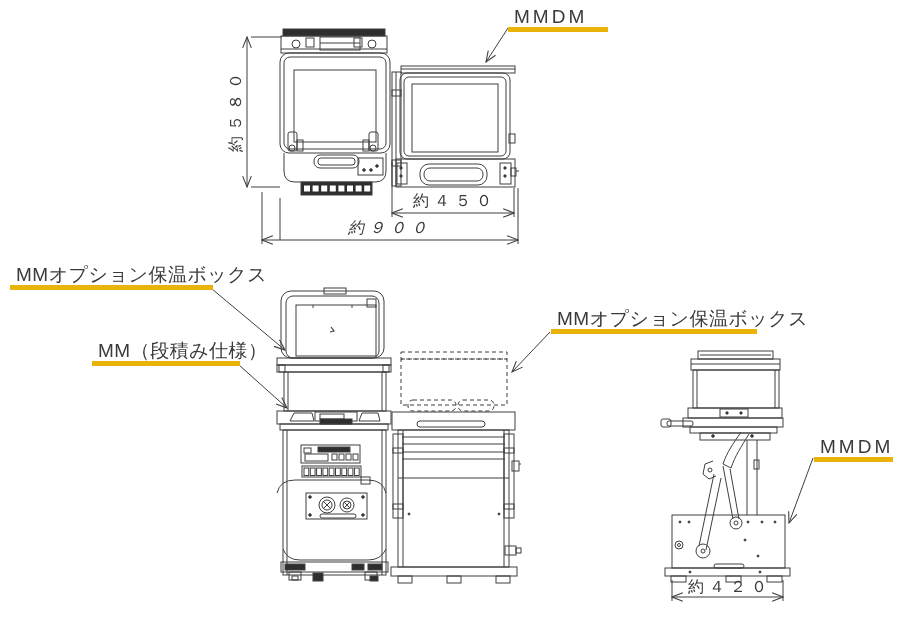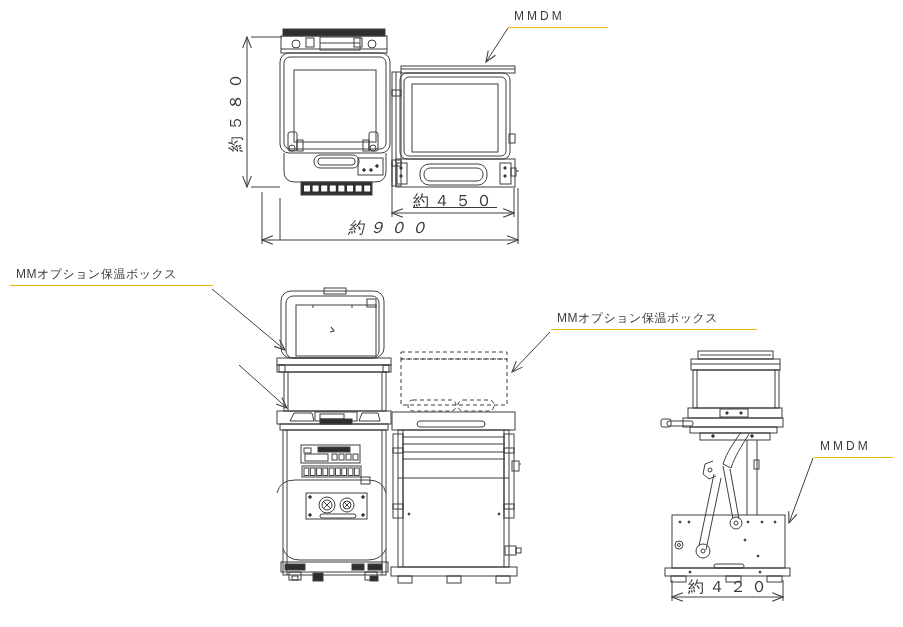--- a/index.html
+++ b/index.html
@@ -1,20 +1,20 @@
 <!DOCTYPE html>
 <html><head>
 <meta charset="utf-8">
 <style>
   html,body{margin:0;padding:0;background:#fff;}
   .canvas{position:relative;width:903px;height:627px;background:#ffffff;overflow:hidden;
           font-family:"Liberation Sans","DejaVu Sans",sans-serif;}
   .lines{position:absolute;left:0;top:0;}
-  .label{position:absolute;font-size:12px;color:#3a3a3a;letter-spacing:0.5px;white-space:nowrap;
-         border-bottom:1px solid #eab308;padding:0 4px 2px 6px;line-height:17px;}
+  .label{position:absolute;font-size:19px;color:#3a3a3a;letter-spacing:0.5px;white-space:nowrap;
+         border-bottom:5px solid #eab308;padding:0 4px 2px 6px;line-height:17px;}
   .dim{position:absolute;font-size:16px;color:#3a3a3a;letter-spacing:5px;text-align:center;
        white-space:nowrap;line-height:18px;}
   .rot{transform:rotate(-90deg);transform-origin:center center;}
 </style>
 </head>
 <body>
 
 <div class="canvas">
 
 <svg class="lines" width="903" height="627" viewBox="0 0 903 627" stroke="#3f3f3f" stroke-width="1" fill="none">
@@ -297,26 +297,27 @@
     <g>
       <line x1="813" y1="458" x2="789" y2="523" marker-end="url(#arr)"></line>
     </g>
   </g>
 </svg>
 
 <div class="label" style="left:508px;top:8px;width:90px;letter-spacing:3px;">MMDM</div>
 
 <div class="label" style="left:10px;top:266px;width:193px;">MMオプション保温ボックス</div>
 
+<div class="label" style="left:92px;top:342px;width:138px;">MM（段積み仕様）</div>
 
 <div class="label" style="left:551px;top:310px;width:196px;">MMオプション保温ボックス</div>
 
 <div class="label" style="left:814px;top:438px;width:69px;letter-spacing:3px;">MMDM</div>
 
 <div class="dim rot" style="left:196px;top:103px;width:80px;">約５８０</div>
 
-<div class="dim" style="left:413px;top:192px;width:80px;text-decoration:underline;">約４５０</div>
+<div class="dim" style="left:413px;top:192px;width:80px;">約４５０</div>
 
 <div class="dim" style="left:348px;top:219px;width:84px;font-style:italic;">約９００</div>
 
 <div class="dim" style="left:688px;top:578px;width:76px;">約４２０</div>
 
 </div>
 
 </body></html>

